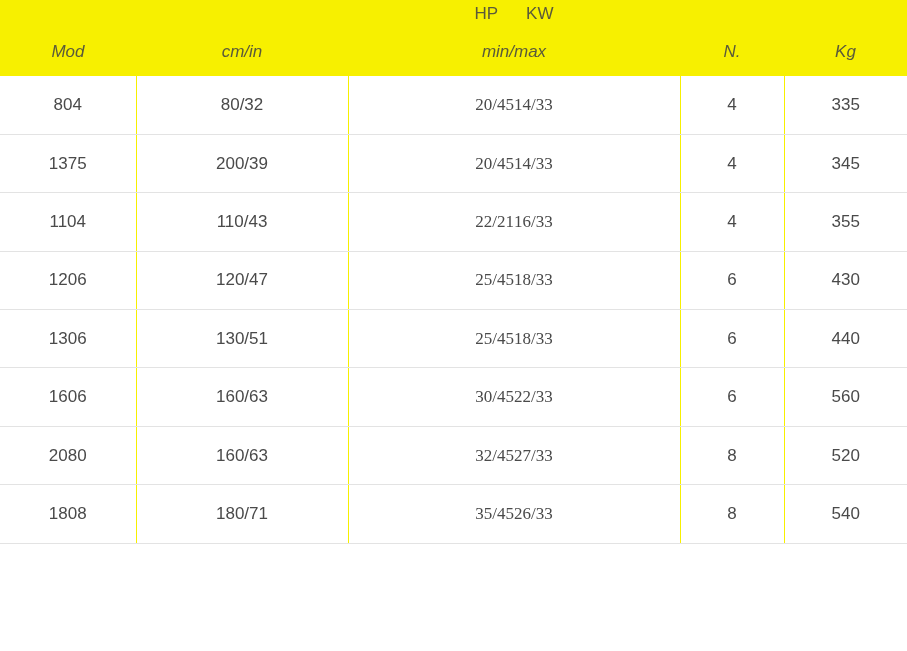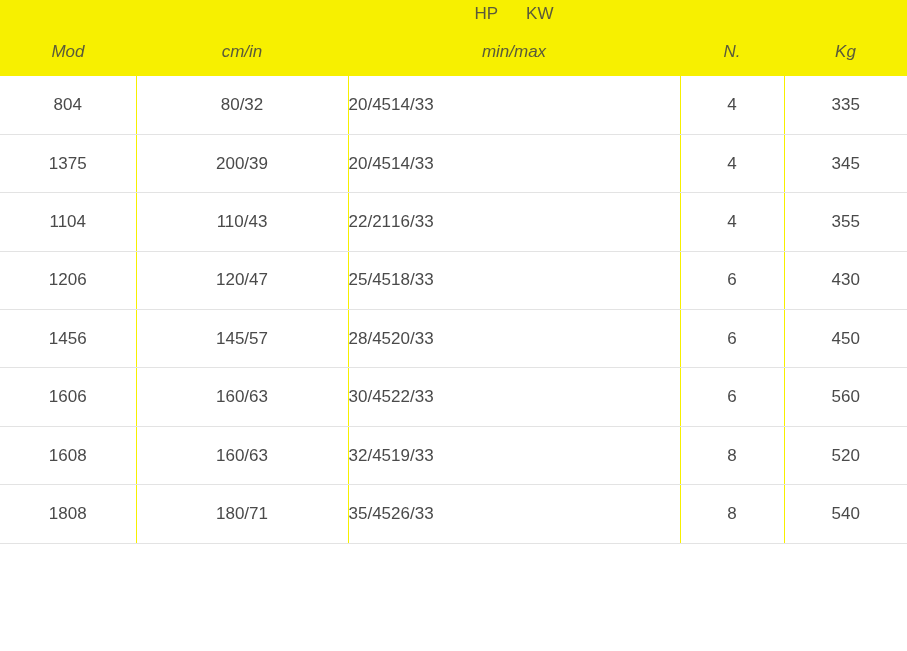--- a/index.html
+++ b/index.html
@@ -56,22 +56,23 @@
     border-bottom: 1px solid #e3e3e3;
     border-right: 1px solid #f7f000;
     padding: 0;
     background: #ffffff;
     margin-left: 6px;
   }
   tbody td.last-col { border-right: none; }
   tbody td.col-mod { color: #4a4a4a; }
   .pow-cell {
     display: flex;
-    justify-content: flex-start;
+    justify-content: center;
     gap: 0;
+    font-family: Liberation Serif, serif;
   }
 </style>
 </head>
 <body>
 
 <table class="spec-table">
   <colgroup>
     <col class="c-mod">
     <col class="c-cmin">
     <col class="c-pow">
@@ -142,50 +143,50 @@
         <td>
           <span class="pow-cell">
             <span>25/45</span>
             <span>18/33</span>
           </span>
         </td>
         <td>6</td>
         <td class="last-col">430</td>
       </tr>
       <tr>
-        <td class="col-mod">1456</td>
-        <td>145/57</td>
-        <td>
-          <span class="pow-cell">
-            <span>28/45</span>
-            <span>20/33</span>
+        <td class="col-mod">1306</td>
+        <td>130/51</td>
+        <td>
+          <span class="pow-cell">
+            <span>25/45</span>
+            <span>18/33</span>
           </span>
         </td>
         <td>6</td>
-        <td class="last-col">450</td>
+        <td class="last-col">440</td>
       </tr>
       <tr>
         <td class="col-mod">1606</td>
         <td>160/63</td>
         <td>
           <span class="pow-cell">
             <span>30/45</span>
             <span>22/33</span>
           </span>
         </td>
         <td>6</td>
         <td class="last-col">560</td>
       </tr>
       <tr>
-        <td class="col-mod">1608</td>
+        <td class="col-mod">2080</td>
         <td>160/63</td>
         <td>
           <span class="pow-cell">
             <span>32/45</span>
-            <span>19/33</span>
+            <span>27/33</span>
           </span>
         </td>
         <td>8</td>
         <td class="last-col">520</td>
       </tr>
       <tr>
         <td class="col-mod">1808</td>
         <td>180/71</td>
         <td>
           <span class="pow-cell">

